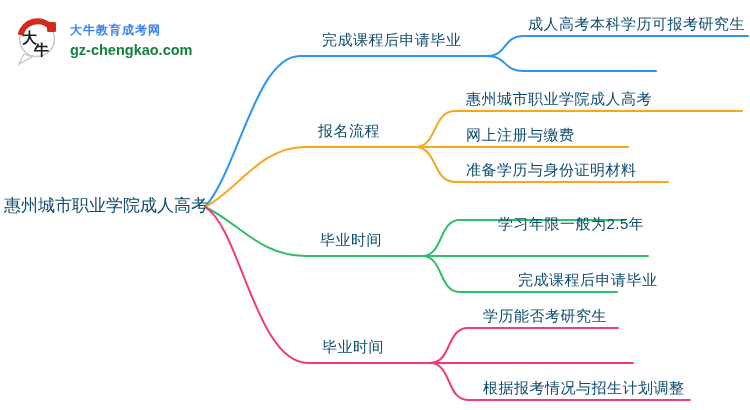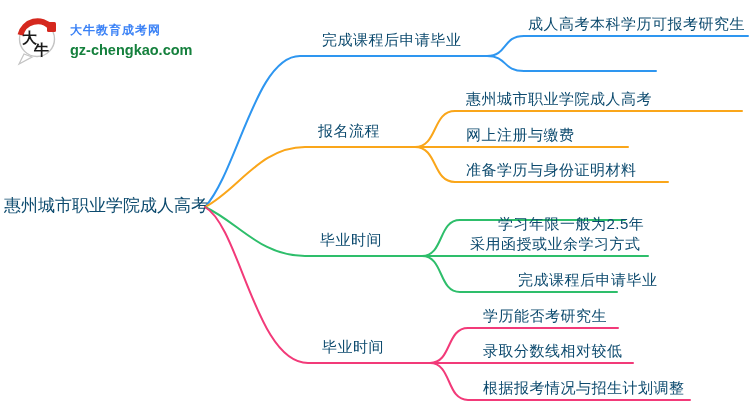--- a/index.html
+++ b/index.html
@@ -79,21 +79,19 @@
   <div class="node p-b0">完成课程后申请毕业</div>
   <div class="node p-b0c0">成人高考本科学历可报考研究生</div>
 
   <div class="node p-b1">报名流程</div>
   <div class="node p-b1c0">惠州城市职业学院成人高考</div>
   <div class="node p-b1c1">网上注册与缴费</div>
   <div class="node p-b1c2">准备学历与身份证明材料</div>
 
   <div class="node p-b2">毕业时间</div>
   <div class="node p-b2c0">学习年限一般为2.5年</div>
-  <div class="node p-b2c1">采用函授或业余学习方式</div>
   <div class="node p-b2c2">完成课程后申请毕业</div>
 
   <div class="node p-b3">毕业时间</div>
   <div class="node p-b3c0">学历能否考研究生</div>
-  <div class="node p-b3c1">录取分数线相对较低</div>
   <div class="node p-b3c2">根据报考情况与招生计划调整</div>
 
 </div>
 
 </body></html>

